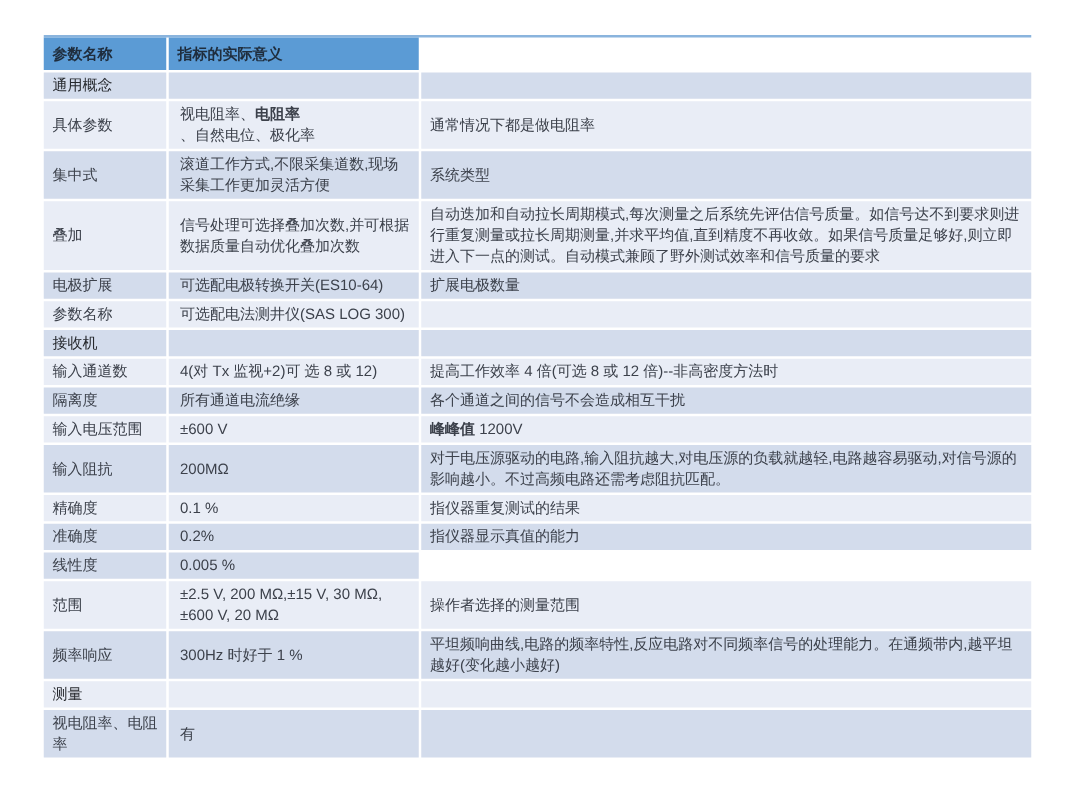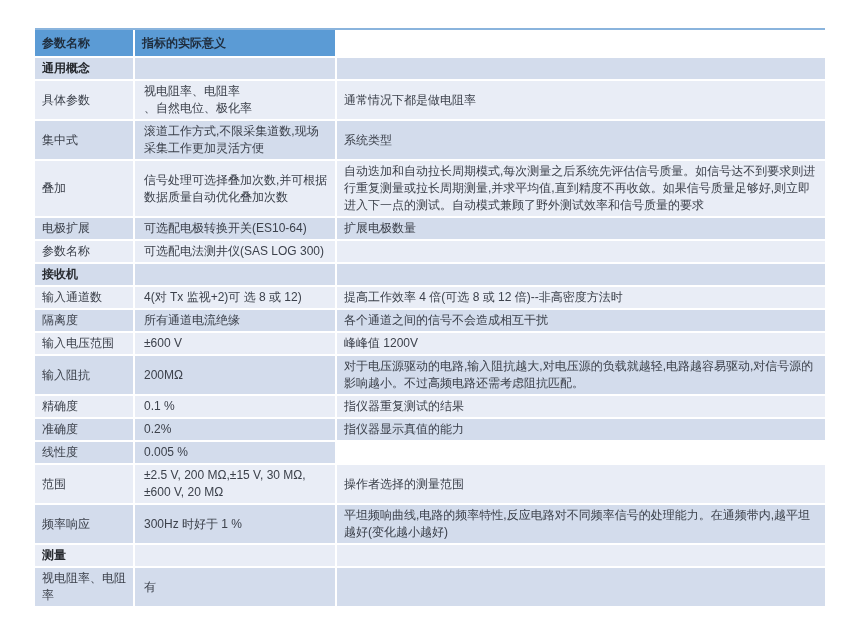--- a/index.html
+++ b/index.html
@@ -18,22 +18,22 @@
   .cell {
     padding:2px 7px; font-size:12px; line-height:17px; color:#3c414b;
     display:flex; flex-wrap:wrap; align-content:center;
   }
   .cell span { white-space:pre-wrap; }
   .c2 { padding-left:9px; }
   .shade-a .cell { background:#e9edf6; }
   .shade-b .cell { background:#d3dcec; }
   .header { min-height:26px; }
   .header .cell { background:#5b9bd5; color:#1f2d3d; font-weight:bold; }
-  .section .c1 { font-weight:bold; color:#26292e; }
-  .bold { font-weight:normal; }
+  .section .c1 { font-weight:normal; color:#26292e; }
+  .bold { font-weight:bold; }
 </style>
 </head>
 <body>
 
 <div class="page">
   <div class="spec-table">
     <div class="row header">
       <div class="cell c1">参数名称</div>
       <div class="cell c3">指标的实际意义</div>
     </div>

